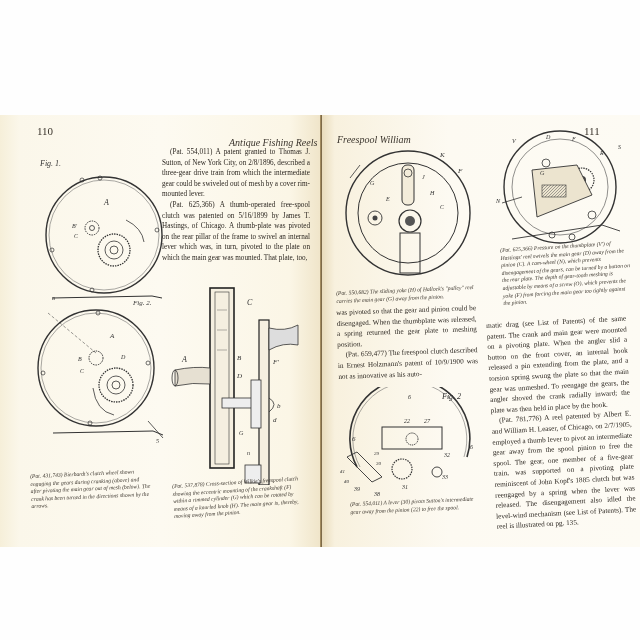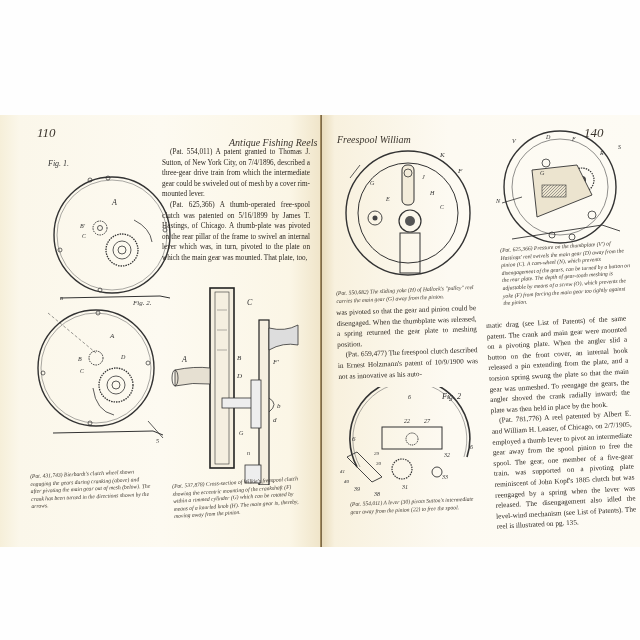--- a/index.html
+++ b/index.html
@@ -2,41 +2,41 @@
 <html><head>
   <meta charset="utf-8">
   <style>
     html, body { margin:0; padding:0; }
     body { width:640px; height:640px; background:#fefefe; position:relative; overflow:hidden; font-family:"Liberation Serif", "DejaVu Serif", serif; color:#2a2622; }
     .spread { position:absolute; left:0; top:115px; width:640px; height:432px; }
     .page { position:absolute; top:0; height:432px; overflow:hidden; }
     .page.left { left:0; width:322px; background:linear-gradient(90deg,#f6efd9 0%,#fbf7ea 6%,#fdfaf1 50%,#fbf6e6 90%,#efe4c8 100%); }
     .page.right { left:322px; width:318px; background:linear-gradient(90deg,#e9dcbc 0%,#f8f1de 4%,#fdfaf2 40%,#fdfbf4 100%); }
     .gutter { position:absolute; left:320px; top:0; width:3px; height:432px; background:linear-gradient(90deg,#b49b6a,#7d6a48,#c3ad7f); }
-    .folio { position:absolute; font-style:italic; font-size:13px; color:#3a342c; }
+    .folio { position:absolute; font-size:11px; color:#3a342c; }
     .running { position:absolute; font-style:italic; font-size:10px; color:#3a342c; }
     .body-text { position:absolute; font-size:7.2px; line-height:10.6px; text-align:justify; color:#2b2620; }
     .body-text p { margin:0; text-indent:0; }
     .body-text p.ind { text-indent:8px; }
     .caption { position:absolute; font-style:italic; font-size:5.6px; line-height:7.6px; color:#3a342c; }
     .fig { position:absolute; }
     .fig svg { display:block; }
     .tilt-r { transform:rotate(-2.5deg); transform-origin:left top; }
     .tilt-rr { transform:rotate(-3.5deg); transform-origin:left top; }
   </style>
 </head>
 <body>
 
 <div class="spread">
 
   <div class="page left">
     <div class="folio" style="left:37px; top:10px;">110</div>
     <div class="running" style="left:229px; top:22px;">Antique Fishing Reels</div>
 
-    <div class="fig" style="left:30px; top:35px;">
+    <div class="fig" style="left:22px; top:35px;">
       <svg width="150" height="150" viewBox="0 0 150 150">
         <text x="18" y="16" font-family="Liberation Serif, serif" font-style="italic" font-size="8" fill="#333">Fig. 1.</text>
         <circle cx="82" cy="85" r="58" fill="none" stroke="#333" stroke-width="1.4"></circle>
         <circle cx="82" cy="85" r="55" fill="none" stroke="#555" stroke-width="0.5"></circle>
         <circle cx="60" cy="30" r="2" fill="none" stroke="#333" stroke-width="0.7"></circle>
         <circle cx="78" cy="28" r="2" fill="none" stroke="#333" stroke-width="0.7"></circle>
         <circle cx="30" cy="100" r="2" fill="none" stroke="#333" stroke-width="0.7"></circle>
         <circle cx="135" cy="80" r="2" fill="none" stroke="#333" stroke-width="0.7"></circle>
         <circle cx="70" cy="140" r="2" fill="none" stroke="#333" stroke-width="0.7"></circle>
         <circle cx="70" cy="78" r="7" fill="none" stroke="#333" stroke-width="1" stroke-dasharray="1.5 1"></circle>
@@ -99,32 +99,32 @@
         <text x="118" y="84" font-family="Liberation Serif, serif" font-style="italic" font-size="7" fill="#333">F'</text>
         <text x="122" y="128" font-family="Liberation Serif, serif" font-style="italic" font-size="7" fill="#333">b</text>
         <text x="118" y="142" font-family="Liberation Serif, serif" font-style="italic" font-size="7" fill="#333">d</text>
         <text x="84" y="155" font-family="Liberation Serif, serif" font-style="italic" font-size="6" fill="#333">G</text>
         <text x="92" y="175" font-family="Liberation Serif, serif" font-style="italic" font-size="6" fill="#333">n</text>
         <rect x="90" y="185" width="16" height="18" fill="#eee" stroke="#333" stroke-width="0.8"></rect>
       </svg>
     </div>
 
     <div class="body-text" style="left:162px; top:32px; width:148px;">
-      <p class="ind">(Pat. 554,011) A patent granted to Thomas J. Sutton, of New York City, on 7/4/1896, described a three-gear drive train from which the intermediate gear could be swiveled out of mesh by a cover rim-mounted lever.</p>
+      <p class="ind">(Pat. 554,011) A patent granted to Thomas J. Sutton, of New York City, on 2/8/1896, described a three-gear drive train from which the intermediate gear could be swiveled out of mesh by a cover rim-mounted lever.</p>
       <p class="ind">(Pat. 625,366) A thumb-operated free-spool clutch was patented on 5/16/1899 by James T. Hastings, of Chicago. A thumb-plate was pivoted on the rear pillar of the frame to swivel an internal lever which was, in turn, pivoted to the plate on which the main gear was mounted. That plate, too,</p>
     </div>
 
     <div class="caption tilt-r" style="left:30px; top:358px; width:120px;">(Pat. 431,743) Bierbardt's clutch wheel shown engaging the gears during cranking (above) and after pivoting the main gear out of mesh (below). The crank has been turned in the directions shown by the arrows.</div>
     <div class="caption tilt-rr" style="left:172px; top:368px; width:128px;">(Pat. 537,878) Cross-section of Wilkie's freespool clutch showing the eccentric mounting of the crankshaft (F) within a rimmed cylinder (G) which can be rotated by means of a knurled knob (H). The main gear is, thereby, moving away from the pinion.</div>
   </div>
 
   <div class="gutter"></div>
 
   <div class="page right">
-    <div class="folio" style="left:262px; top:10px;">140</div>
+    <div class="folio" style="left:262px; top:10px;">111</div>
     <div class="running" style="left:15px; top:19px;">Freespool William</div>
 
     <div class="fig" style="left:8px; top:28px;">
       <svg width="150" height="140" viewBox="0 0 150 140">
         <circle cx="78" cy="70" r="62" fill="none" stroke="#333" stroke-width="1.4"></circle>
         <circle cx="78" cy="70" r="50" fill="none" stroke="#333" stroke-width="1"></circle>
         <path d="M20 35 L30 22" stroke="#333" stroke-width="0.8"></path>
         <rect x="72" y="22" width="12" height="40" rx="5" fill="#f3ecda" stroke="#333" stroke-width="1"></rect>
         <circle cx="78" cy="30" r="4" fill="none" stroke="#333" stroke-width="0.8"></circle>
         <circle cx="80" cy="78" r="11" fill="none" stroke="#333" stroke-width="1.2"></circle>

